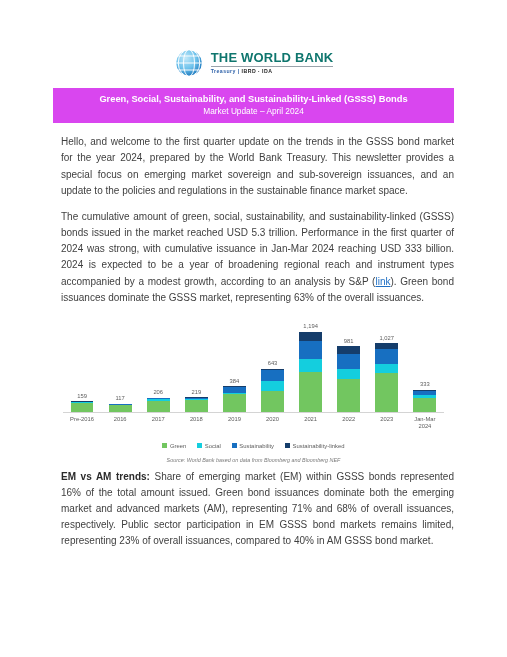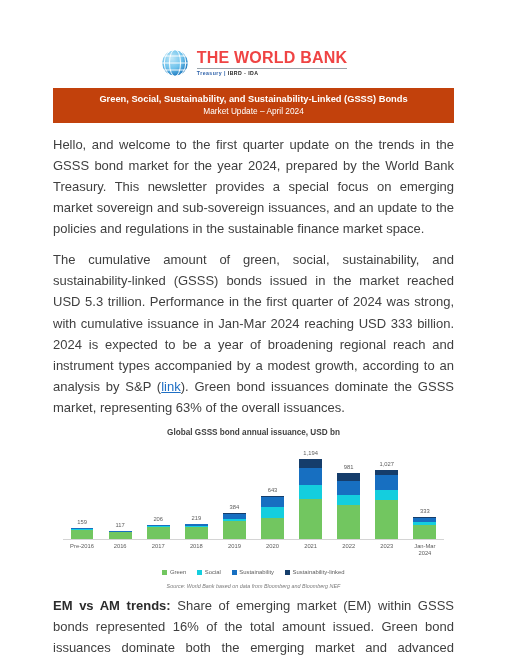--- a/index.html
+++ b/index.html
@@ -38,24 +38,24 @@
     height: 30px;
     margin-right: 7px;
     flex: 0 0 auto;
   }
   .logo-text-block {
     display: flex;
     flex-direction: column;
     justify-content: center;
   }
   .logo-title {
-    font-size: 16px;
+    font-size: 13px;
     font-weight: bold;
     letter-spacing: 0.2px;
-    color: #ef4444;
+    color: #0f766e;
     line-height: 1.05;
     white-space: nowrap;
   }
   .logo-rule {
     height: 1px;
     background: #9aa3ab;
     margin: 1.5px 0 1.5px 0;
   }
   .logo-sub {
     font-size: 5.2px;
@@ -64,43 +64,43 @@
     white-space: nowrap;
     color: #2b5fa8;
     font-weight: bold;
   }
   .logo-sub .ibrd {
     color: #1d1d1d;
   }
 
   
   .banner {
-    background: #c2410c;
+    background: #d946ef;
     color: #ffffff;
     text-align: center;
     padding: 5px 6px 6px 6px;
     margin-bottom: 11px;
   }
   .banner-line1 {
     font-size: 9.3px;
     font-weight: bold;
     line-height: 1.35;
   }
   .banner-line2 {
     font-size: 8.3px;
     font-weight: normal;
     line-height: 1.4;
   }
 
   
   p.body-text {
-    font-size: 13px;
+    font-size: 10px;
     line-height: 1.62;
     text-align: justify;
-    margin: 0 0 10px 0;
+    margin: 0 0 10px 8px;
     color: #3f3f3f;
   }
   p.body-text.tight {
     margin-bottom: 6px;
   }
   .inline-link {
     color: #1f6fc4;
     text-decoration: underline;
   }
   .lead-bold {
@@ -244,21 +244,20 @@
       <div class="banner-line1">Green, Social, Sustainability, and Sustainability-Linked (GSSS) Bonds</div>
       <div class="banner-line2">Market Update – April 2024</div>
     </div>
 
     <p class="body-text">Hello, and welcome to the first quarter update on the trends in the GSSS bond market for the year 2024, prepared by the World Bank Treasury. This newsletter provides a special focus on emerging market sovereign and sub-sovereign issuances, and an update to the policies and regulations in the sustainable finance market space.</p>
 
 
     <p class="body-text tight"><span>The cumulative amount of green, social, sustainability, and sustainability-linked (GSSS) bonds issued in the market reached USD 5.3 trillion. Performance in the first quarter of 2024 was strong, with cumulative issuance in Jan-Mar 2024 reaching USD 333 billion. 2024 is expected to be a year of broadening regional reach and instrument types accompanied by a modest growth, according to an analysis by S&amp;P (</span><a class="inline-link" href="#">link</a><span>). Green bond issuances dominate the GSSS market, representing 63% of the overall issuances.</span></p>
 
     <div class="chart-block">
-      <div class="chart-title">Global GSSS bond annual issuance, USD bn</div>
       <div class="plot" id="plot">
           <div class="bar-col">
             <div class="bar-value">159</div>
             <div class="bar-stack" style="height: 10.6408px;">
               <div class="seg" style="height: 0.133846px; background: rgb(21, 61, 107);"></div>
               <div class="seg" style="height: 0.803077px; background: rgb(23, 111, 193);"></div>
               <div class="seg" style="height: 0.936923px; background: rgb(20, 206, 222);"></div>
               <div class="seg" style="height: 8.76692px; background: rgb(114, 198, 96);"></div>
             </div>
           </div>

